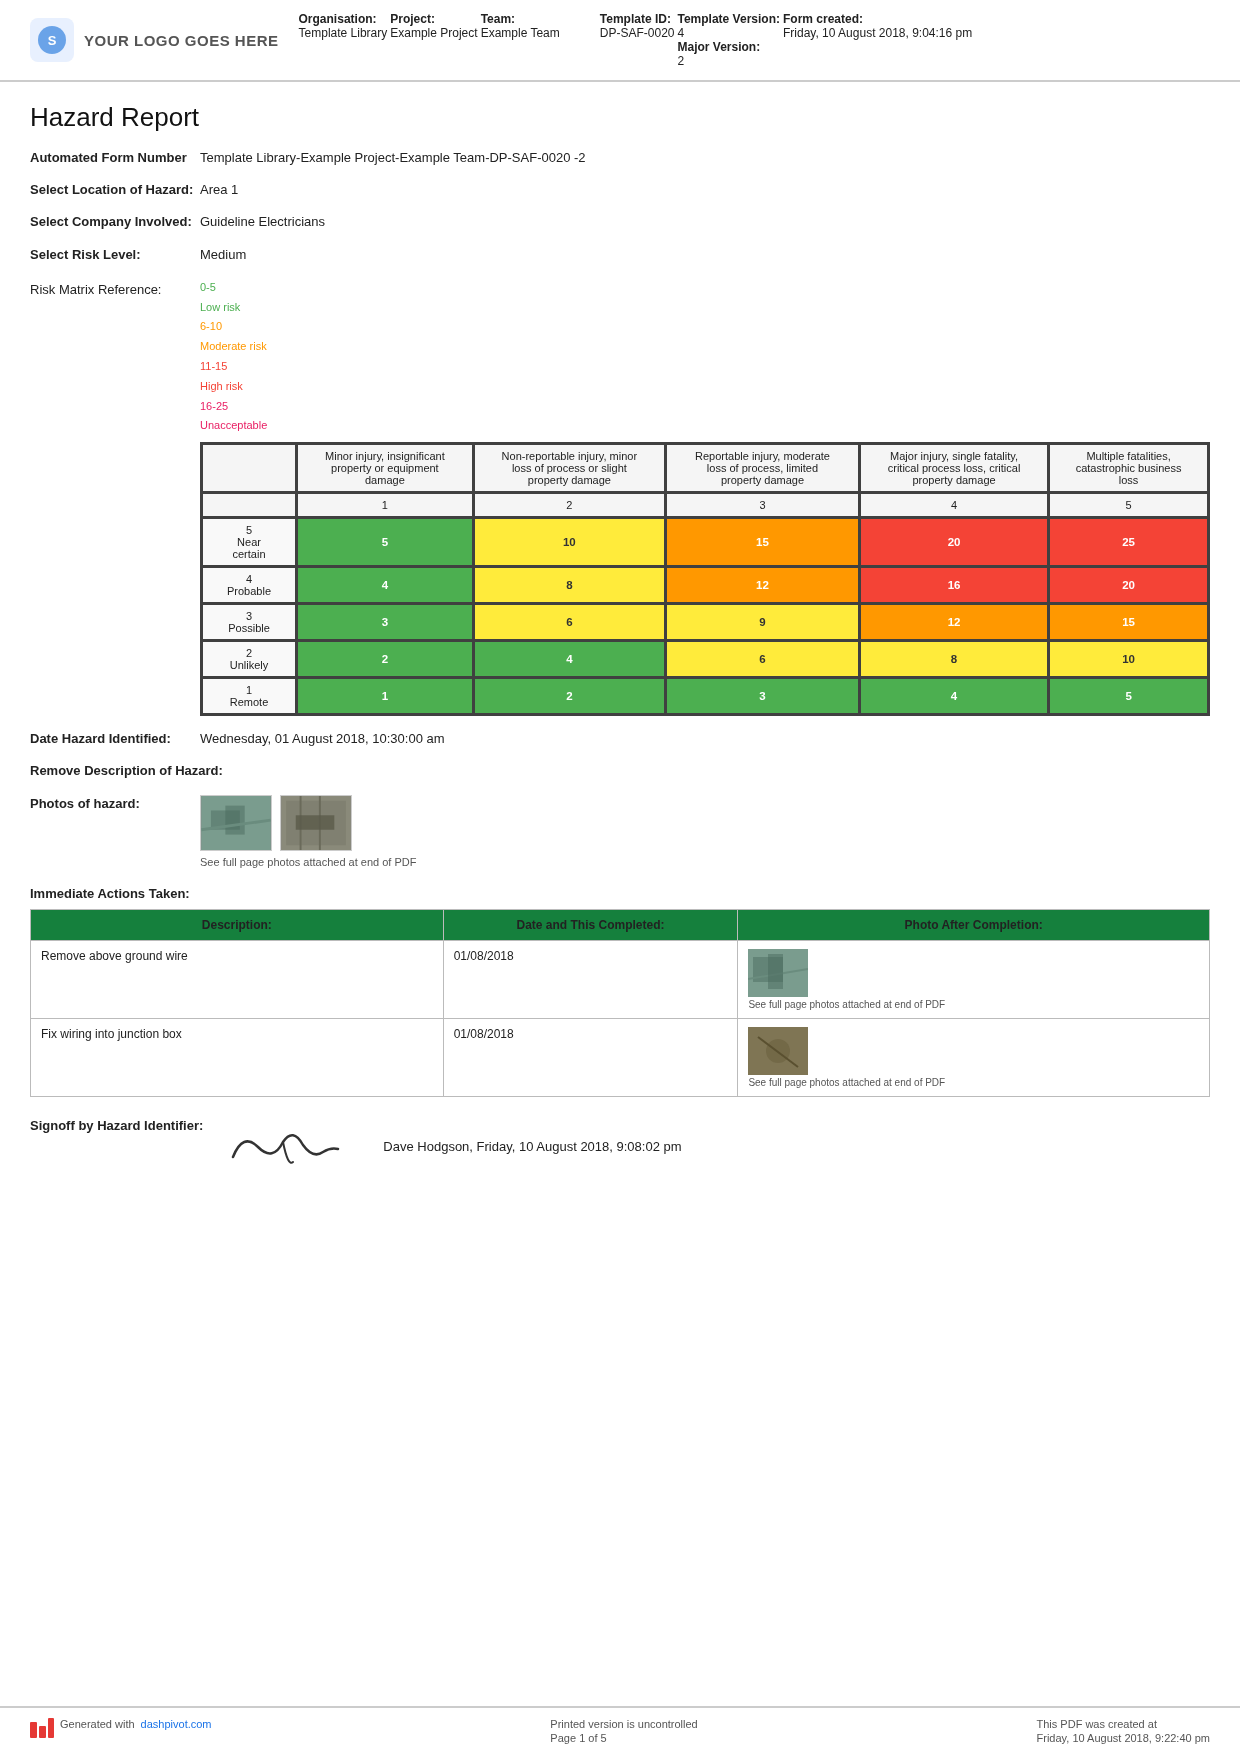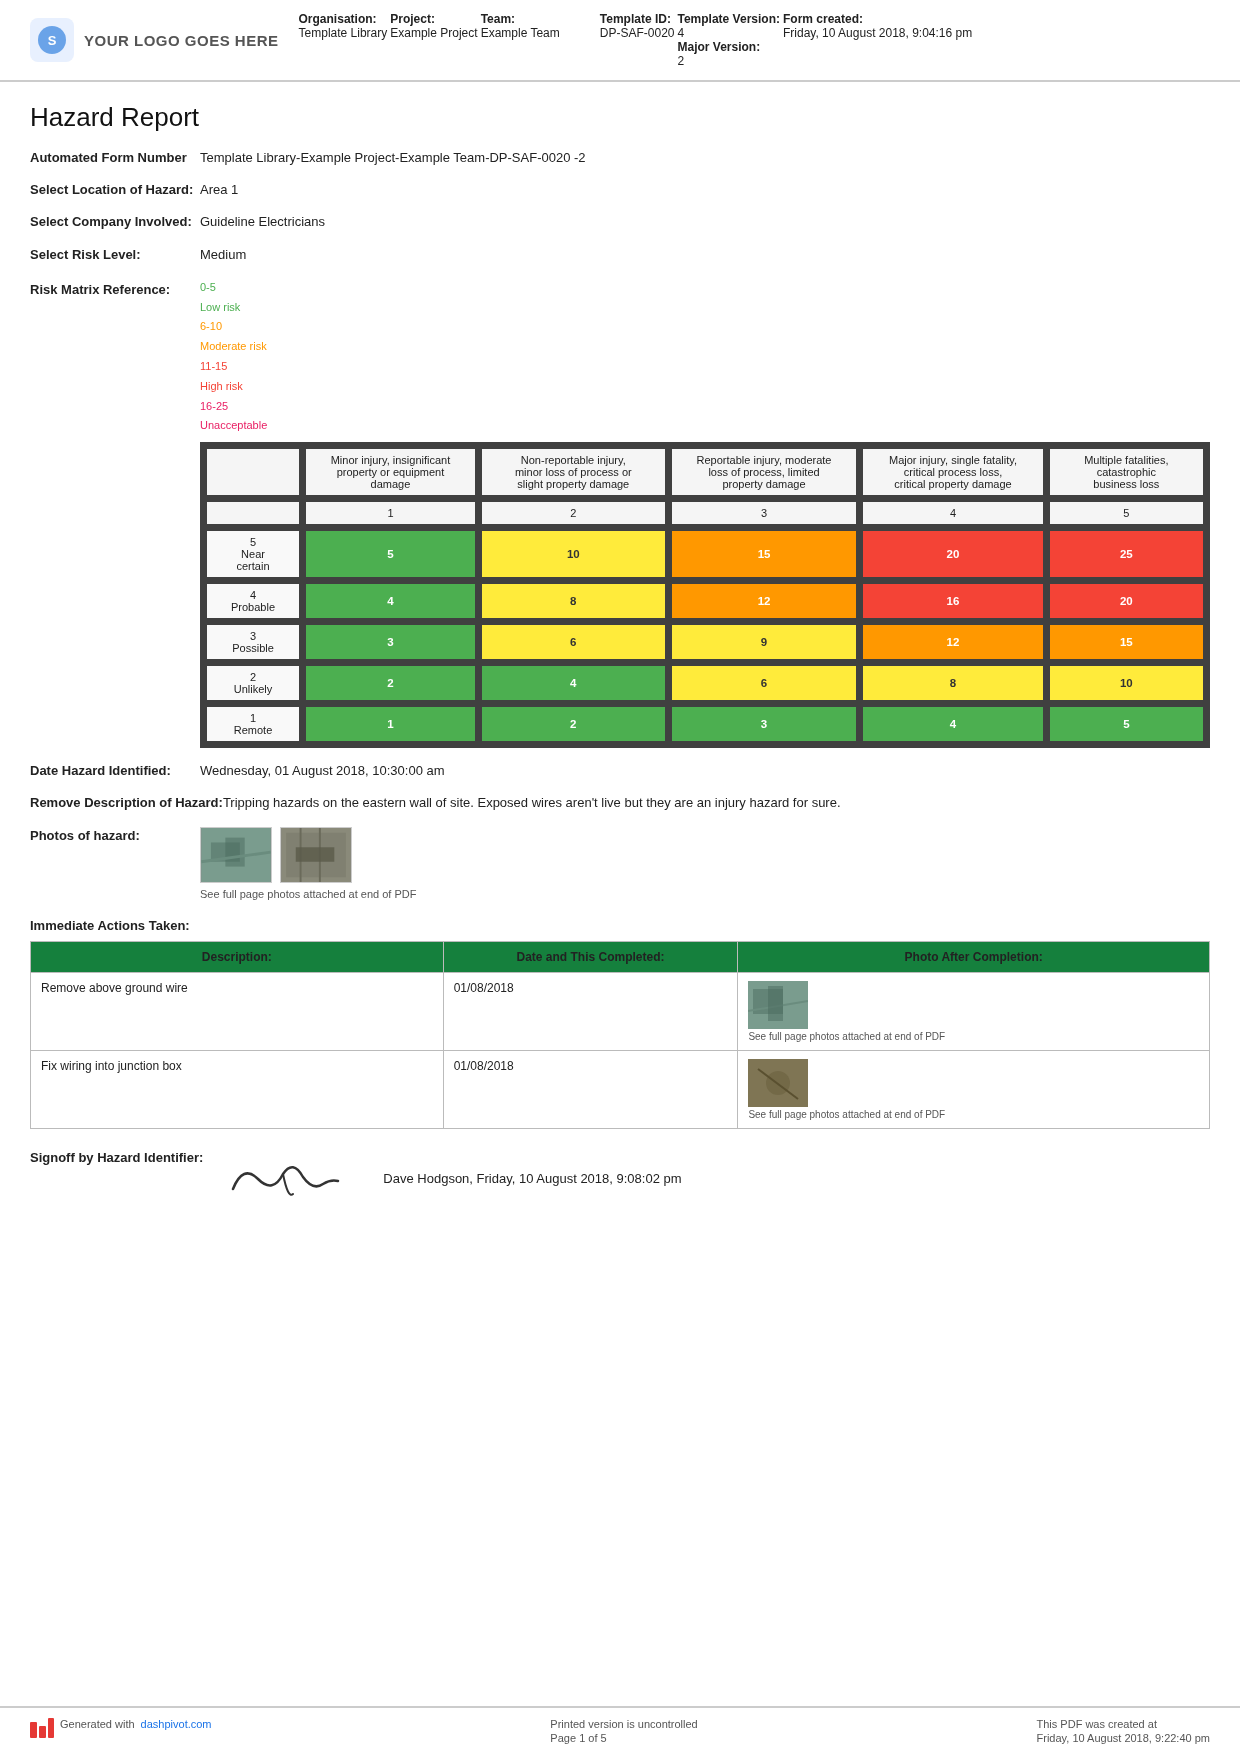--- a/index.html
+++ b/index.html
@@ -92,21 +92,21 @@
       line-height: 1.4;
       flex: 1;
     }
 
     
     .risk-matrix-wrap {
       display: flex;
       margin-bottom: 14px;
     }
     .risk-matrix-label {
-      font-weight: bold;
+      font-weight: normal;
       font-size: 13px;
       min-width: 170px;
       flex-shrink: 0;
       padding-top: 4px;
     }
     .risk-matrix-container {
       flex: 1;
     }
     .risk-legend {
       font-size: 11px;
@@ -115,21 +115,21 @@
     }
     .risk-legend .low { color: #4caf50; }
     .risk-legend .moderate { color: #ff9800; }
 
     table.risk-table {
       border-collapse: collapse;
       font-size: 11.5px;
       width: 100%;
     }
     table.risk-table td, table.risk-table th {
-      border: 7px solid #404040;
+      border: 3px solid #404040;
       padding: 5px 24px;
       text-align: center;
       vertical-align: middle;
       min-width: 50px;
     }
     table.risk-table .header-cell {
       background: #f5f5f5;
       font-size: 11px;
       text-align: center;
       vertical-align: bottom;
@@ -413,21 +413,20 @@
       </div>
     </div>
 
     <div class="field-row">
       <div class="field-label">Date Hazard Identified:</div>
       <div class="field-value">Wednesday, 01 August 2018, 10:30:00 am</div>
     </div>
 
     <div class="field-row">
       <div class="field-label">Remove Description of Hazard:</div>
-      <div class="field-value">Tripping hazards on the eastern wall of site. Exposed wires aren't live but they are an injury hazard for sure.</div>
     </div>
 
     <div class="field-row">
       <div class="field-label">Photos of hazard:</div>
       <div class="field-value">
         <div class="photos-area">
           <div class="photo-thumb">
             <svg viewBox="0 0 72 56" xmlns="http://www.w3.org/2000/svg">
               <rect width="72" height="56" fill="#7a9c8e"></rect>
               <rect x="10" y="15" width="30" height="20" fill="#5a7a6e" opacity="0.7"></rect>

